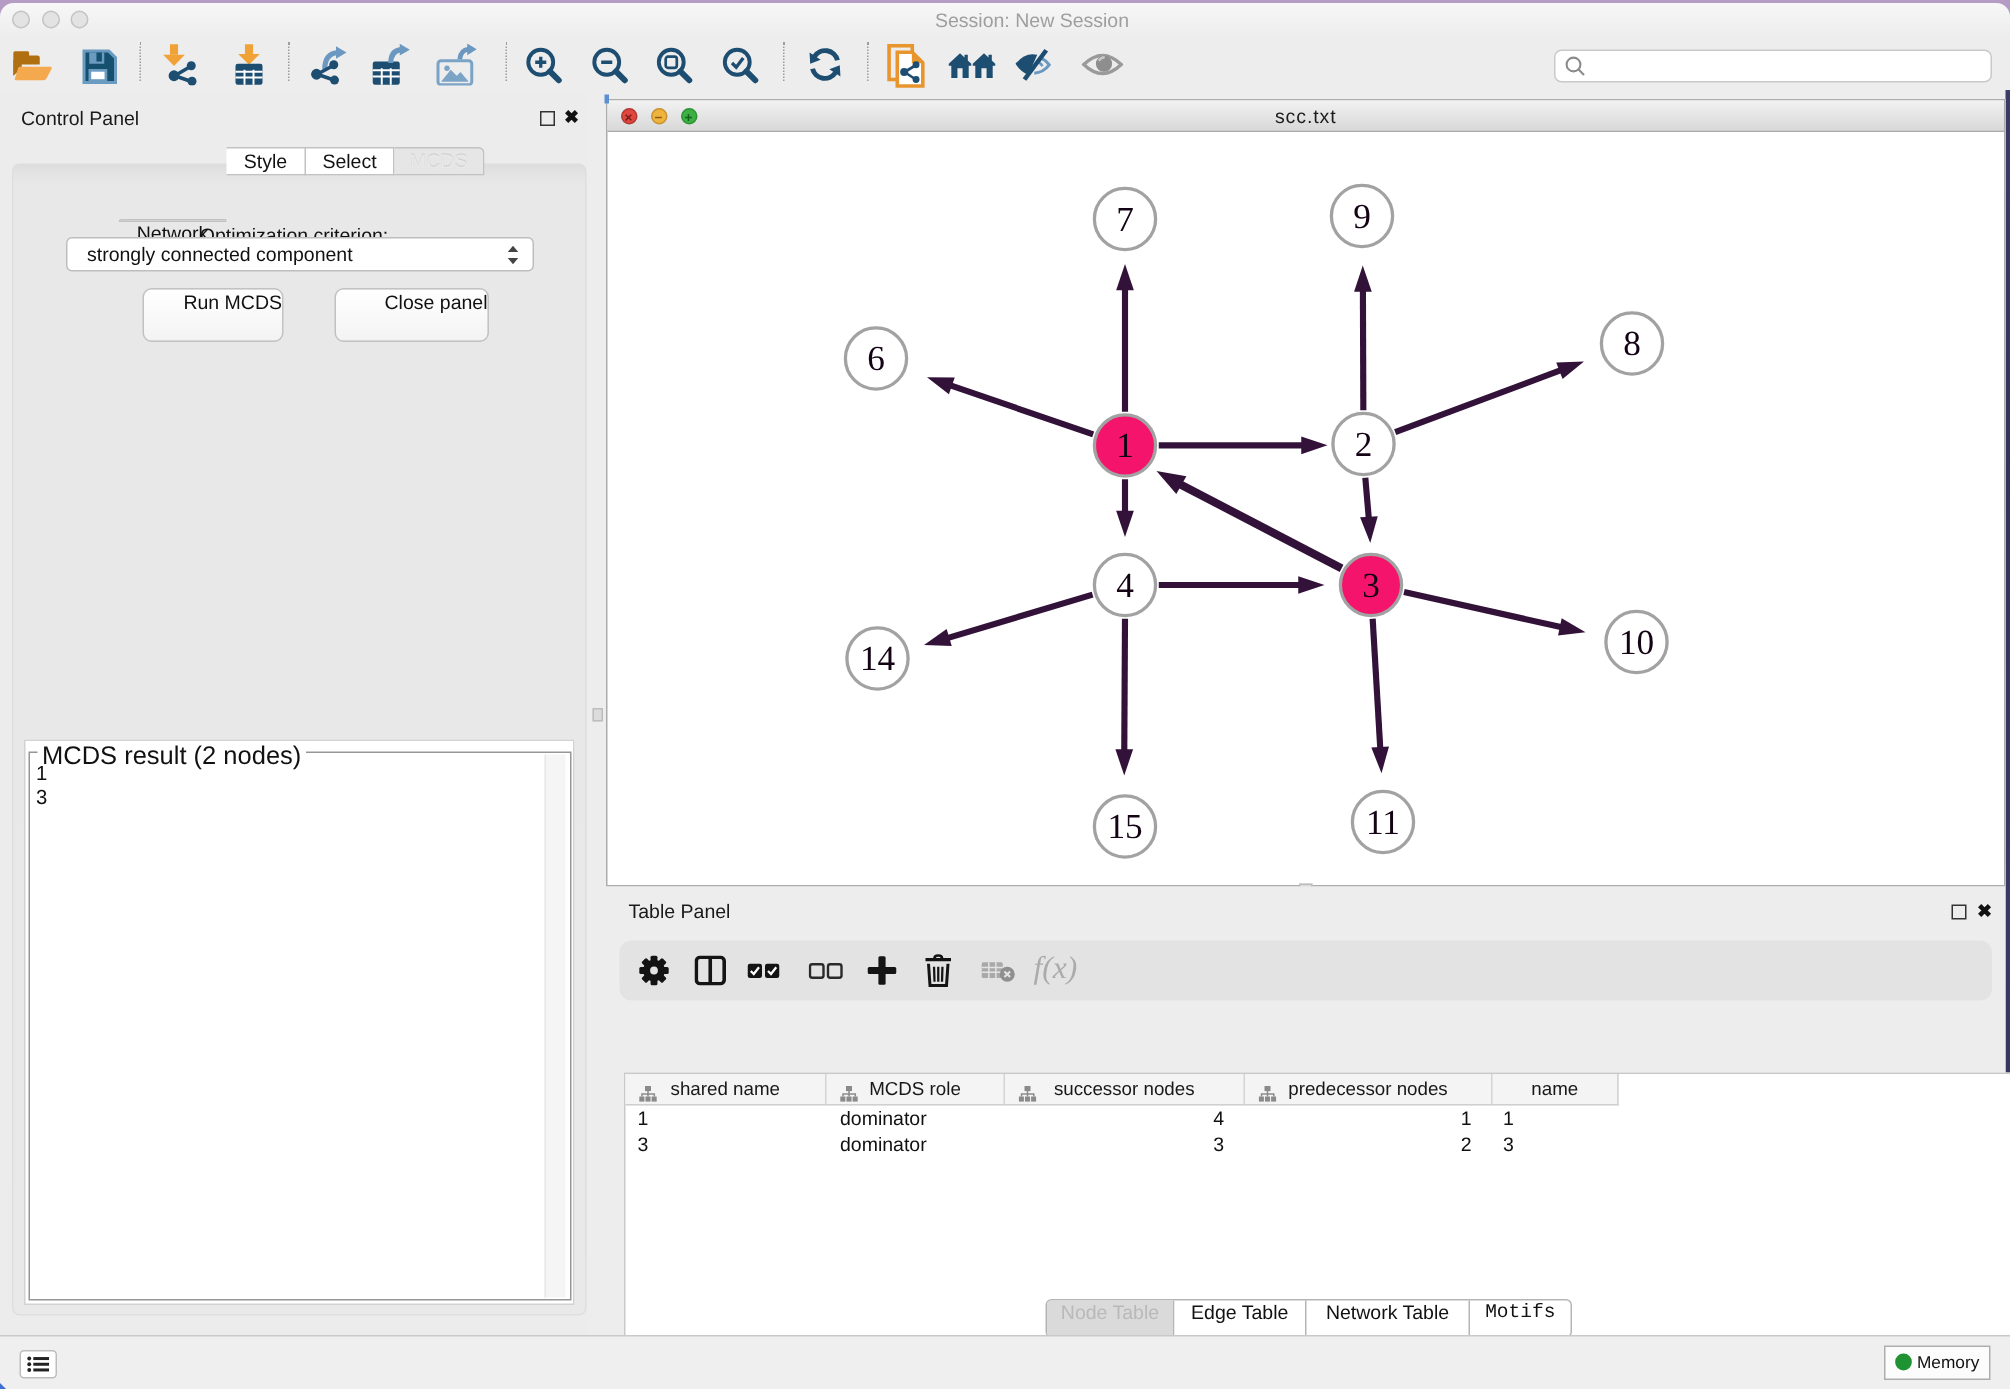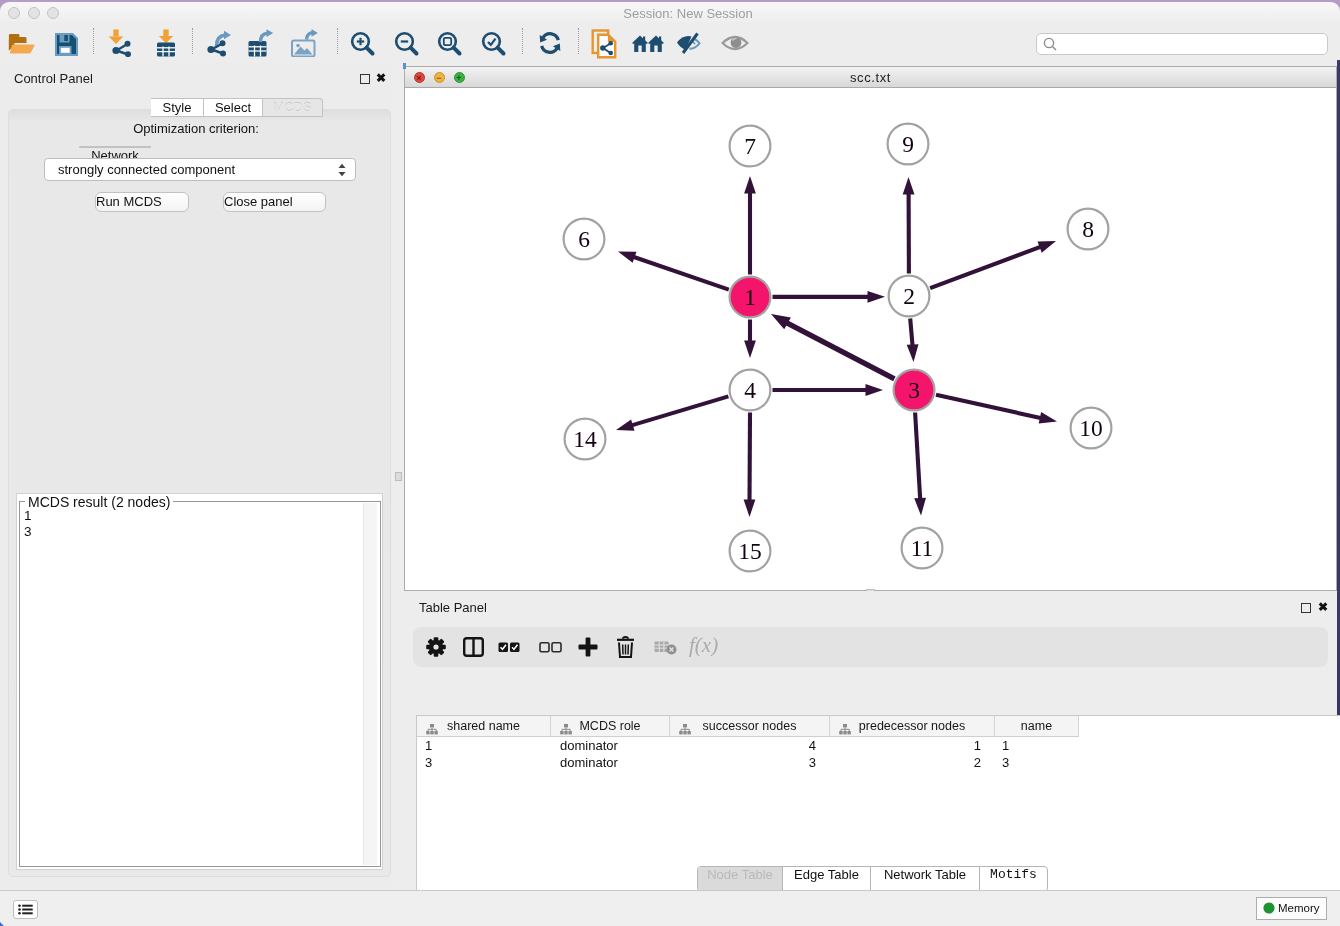--- a/index.html
+++ b/index.html
@@ -22,28 +22,28 @@
 
 #cpanel { left:0; top:62px; width:392px; height:828px; background:#ececec; }
 #cphead { left:14px; top:71px; font-size:13px; color:#1a1a1a; }
 .cpfloat { left:360px; top:74px; width:10px; height:10px; border:1.5px solid #333; }
 .cpclose { left:376px; top:71px; font-size:12px; font-weight:bold; color:#111; }
 #cptabs { left:79px; top:98px; height:19px; display:flex; font-size:13px; }
 #cptabs .tab { background:#ffffff; border:1px solid #c2c2c2; border-left:none; line-height:18px; color:#111; text-align:center; }
 #cptabs .tab.first { border-left:1px solid #c2c2c2; border-radius:3px 0 0 0;margin-top:48px; }
 #cptabs .tab.mcds { background:#e6e6e6; border-radius:0 4px 0 0; color:#e9e9e9; text-shadow:0 -1px 0 #c9c9c9; }
 #cpbody { left:8px; top:109px; width:383px; height:768px; background:linear-gradient(#dedede, #e8e8e8 12px, #e9e9e9); border:1px solid #dedede; border-radius:5px; }
-#optlabel { left:0; top:121px; width:392px; text-align:center; font-size:13px; color:#111; }
+#optlabel { left:0; top:149px; width:392px; text-align:center; font-size:13px; color:#111; }
 #optselect { left:44px; top:158px; width:312px; height:23px; background:#ffffff; border:1px solid #bebebe; border-radius:4px; font-size:13px; color:#111; line-height:21px; padding-left:13px; }
-.btn { top:192px; height:20px; background:linear-gradient(#ffffff,#f3f3f3); border:1px solid #c2c2c2; border-radius:6px; font-size:13px; color:#111; text-align:left; line-height:18px; }
+.btn { top:192px; height:36px; background:linear-gradient(#ffffff,#f3f3f3); border:1px solid #c2c2c2; border-radius:6px; font-size:13px; color:#111; text-align:right; line-height:18px; }
 #btnrun { left:95px; width:94px; }
 #btnclose { left:203px; width:103px;margin-left:20px; }
 #resultbox { left:16px; top:493px; width:367px; height:377px; background:#ffffff; border:1px solid #d2d2d2; }
 #fieldset { left:19px; top:501px; width:362px; height:366px; border:1px solid #969696; }
-#fslabel { left:25px; top:494px; background:#ffffff; padding:0 3px; font-size:14px; color:#111; }
+#fslabel { left:25px; top:494px; background:#ffffff; padding:0 3px; font-size:17px; color:#111; }
 #fsitems { left:24px; top:508px; font-size:13.5px; color:#111; line-height:16px; }
 #fsscroll { left:363px; top:503px; width:14px; height:362px; background:#f5f5f5; border-left:1px solid #e7e7e7; }
 
 
 #netwin { left:404px; top:66px; width:933px; height:525px; background:#ffffff; border:1px solid #acacac; }
 #nettitle { left:0; top:0; width:931px; height:21px; background:linear-gradient(#f2f2f2,#d8d8d8); border-bottom:1px solid #a9a9a9; }
 #netname { left:0; top:3px; width:931px; text-align:center; font-size:13px; color:#1c1c1c; letter-spacing:0.6px; }
 .tlr { top:5px; width:11px; height:11px; border-radius:50%; font-size:9px; font-weight:bold; text-align:center; line-height:11px; }
 
 

